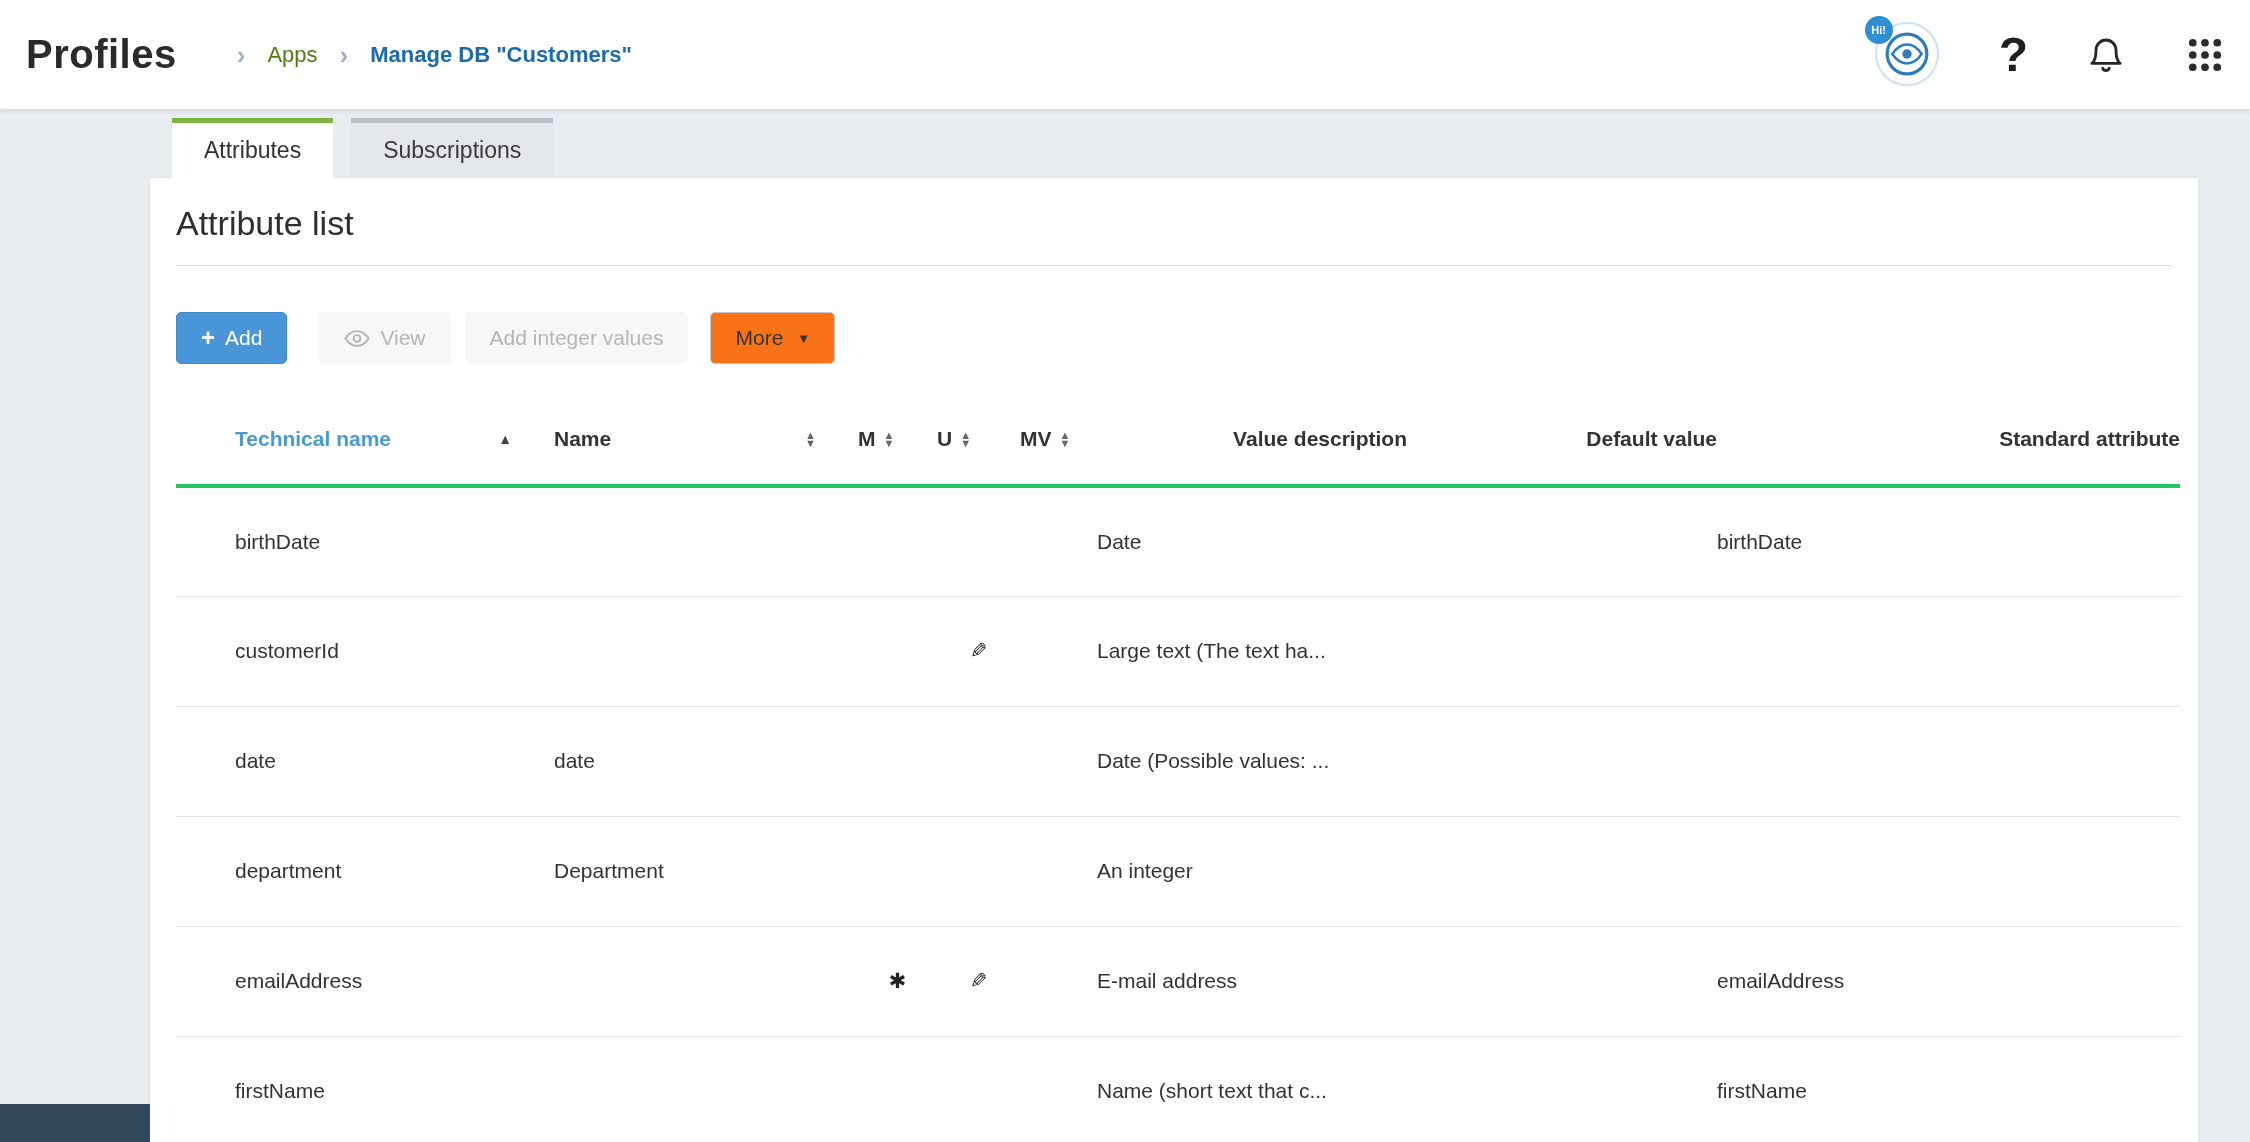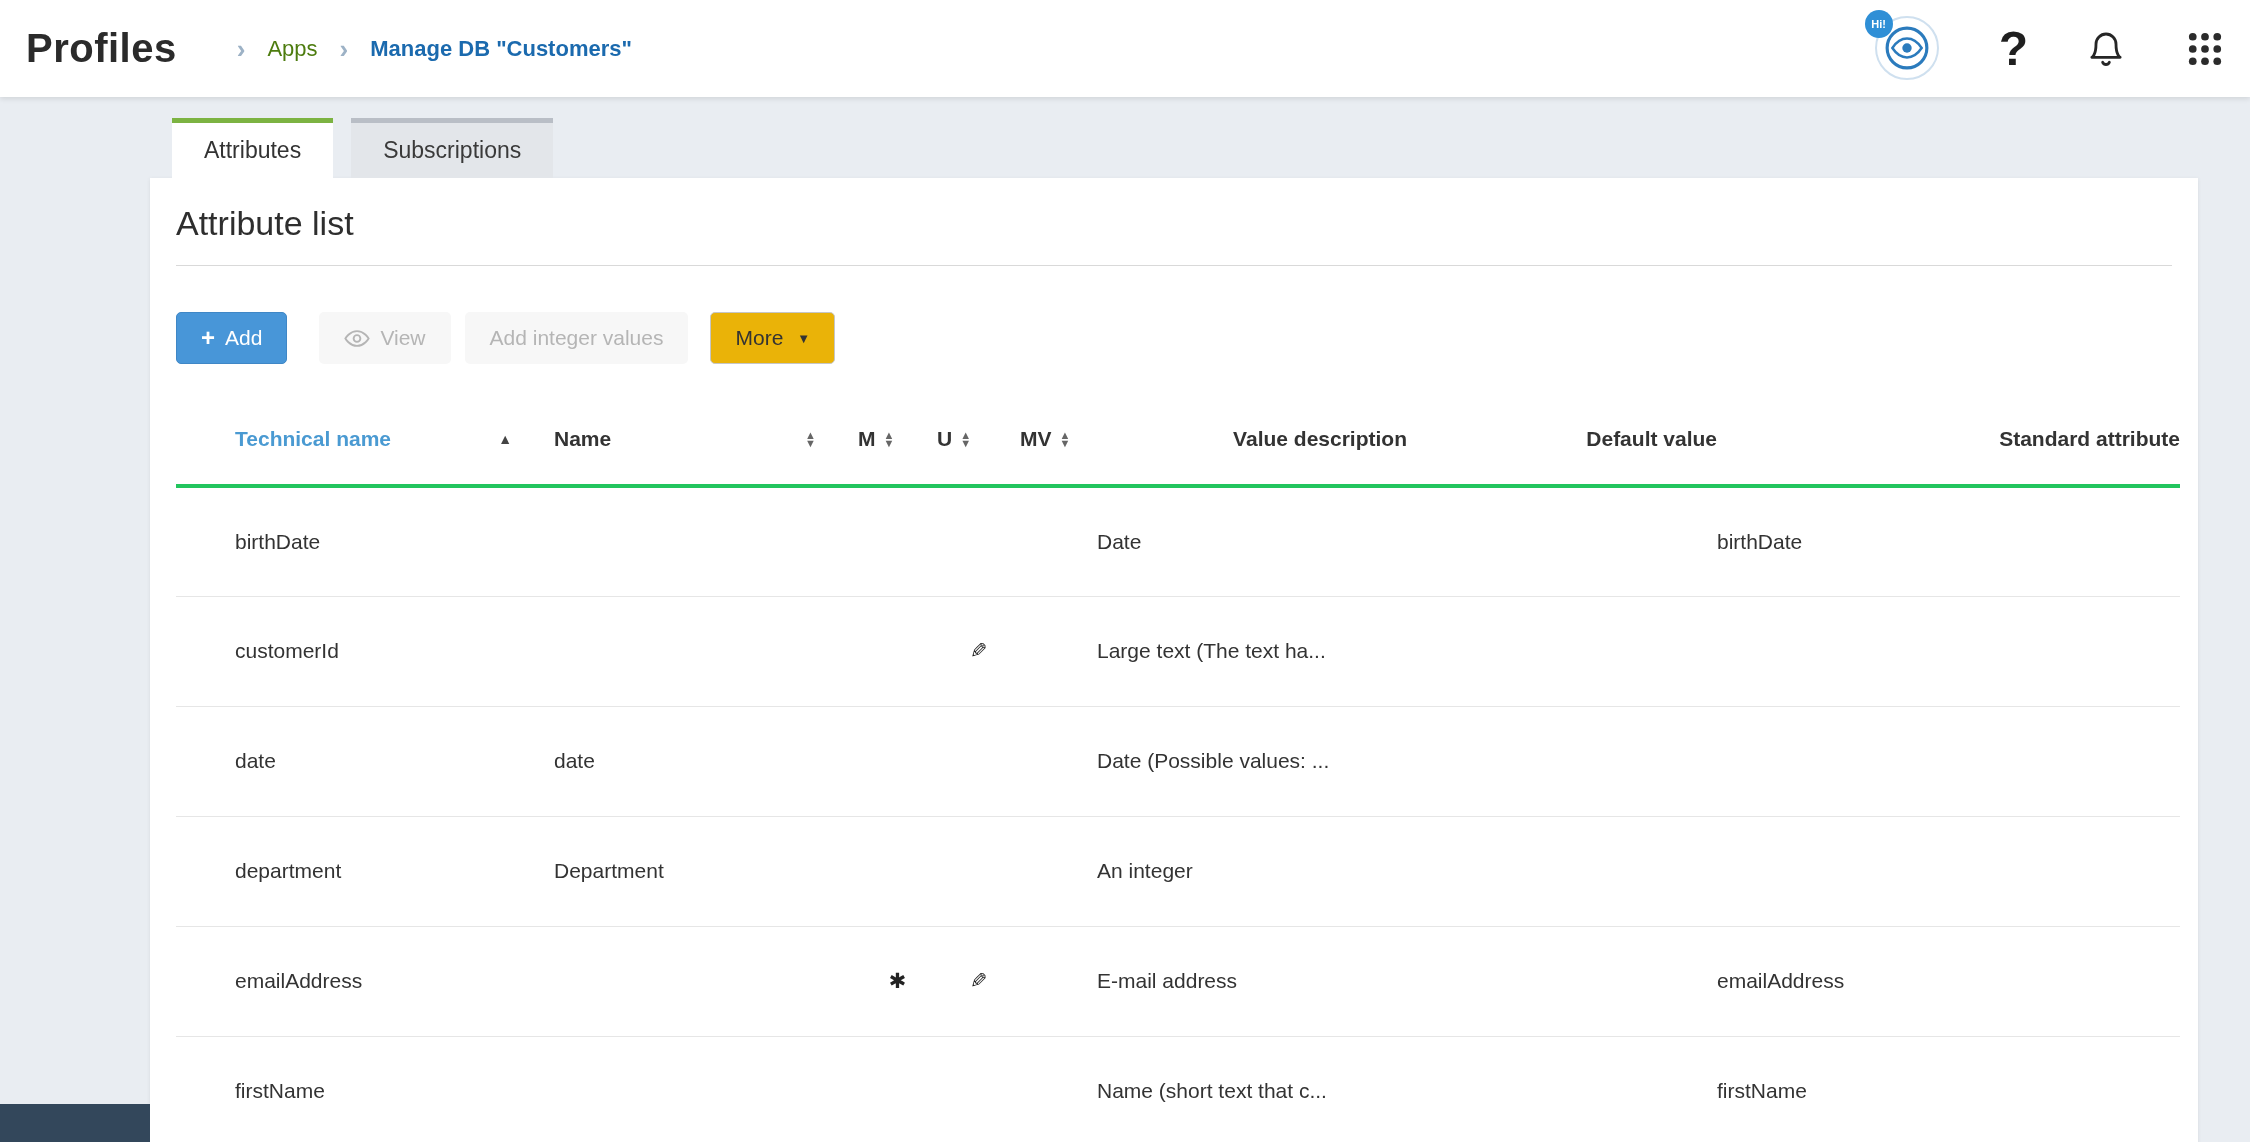--- a/index.html
+++ b/index.html
@@ -1,21 +1,21 @@
 <!DOCTYPE html>
 <html><head>
 <meta charset="utf-8">
 <style>
   * { margin:0; padding:0; box-sizing:border-box; }
   html,body { width:2250px; height:1142px; overflow:hidden; }
   body { font-family:"Liberation Sans", sans-serif; background:#e9edf2; color:#333; }
 
   
   .header {
-    position:absolute; top:0; left:0; width:2250px; height:97px;
+    position:absolute; top:0; left:0; width:2250px; height:109px;
     background:#ffffff; display:flex; align-items:center;
     box-shadow:0 2px 5px rgba(0,0,0,0.10); z-index:20;
   }
   .app-title { font-size:40px; font-weight:bold; color:#2b2b2b; margin-left:26px; letter-spacing:0.5px; }
   .breadcrumb { display:flex; align-items:center; margin-left:60px; font-size:22px; gap:22px; }
   .crumb-sep { color:#9db2c6; font-size:26px; font-weight:bold; line-height:1; }
   .crumb-link { color:#4d7c0f; text-decoration:none; cursor:pointer; }
   .crumb-current { color:#1b6aae; font-weight:bold; cursor:pointer; }
   .header-right { margin-left:auto; display:flex; align-items:center; gap:58px; padding-right:24px; }
   .avatar-wrap { position:relative; width:66px; height:66px; }
@@ -52,21 +52,21 @@
   .toolbar { display:flex; align-items:center; margin-top:46px; }
   .btn {
     height:52px; display:inline-flex; align-items:center; gap:10px;
     font-size:21px; border-radius:5px; padding:0 24px; border:1px solid transparent;
     font-family:"Liberation Sans", sans-serif;
   }
   .btn-add { background:#4896d8; color:#ffffff; cursor:pointer; border-color:#3f87c6; }
   .btn-add .plus { font-weight:bold; font-size:24px; line-height:1; }
   .btn-disabled { background:#f7f7f7; color:#b5b5b5; cursor:default; margin-left:32px; }
   .btn-disabled + .btn-disabled { margin-left:14px; }
-  .btn-more { background:#eab308; color:#333; border-color:#c6c6c6; cursor:pointer; margin-left:22px; }
+  .btn-more { background:#f97316; color:#333; border-color:#c6c6c6; cursor:pointer; margin-left:22px; }
   .btn-more .caret { font-size:13px; margin-left:4px; color:#333; }
 
   
   table.attr-table { width:2004px; border-collapse:collapse; margin-top:30px; table-layout:fixed; }
   col.c1{width:378px;} col.c2{width:304px;} col.c3{width:79px;} col.c4{width:83px;}
   col.c5{width:77px;} col.c6{width:310px;} col.c7{width:310px;} col.c8{width:auto;}
   thead th {
     height:92px; vertical-align:middle; text-align:right; font-size:21px; font-weight:bold;
     color:#333; border-bottom:4px solid #22c55e;
   }

